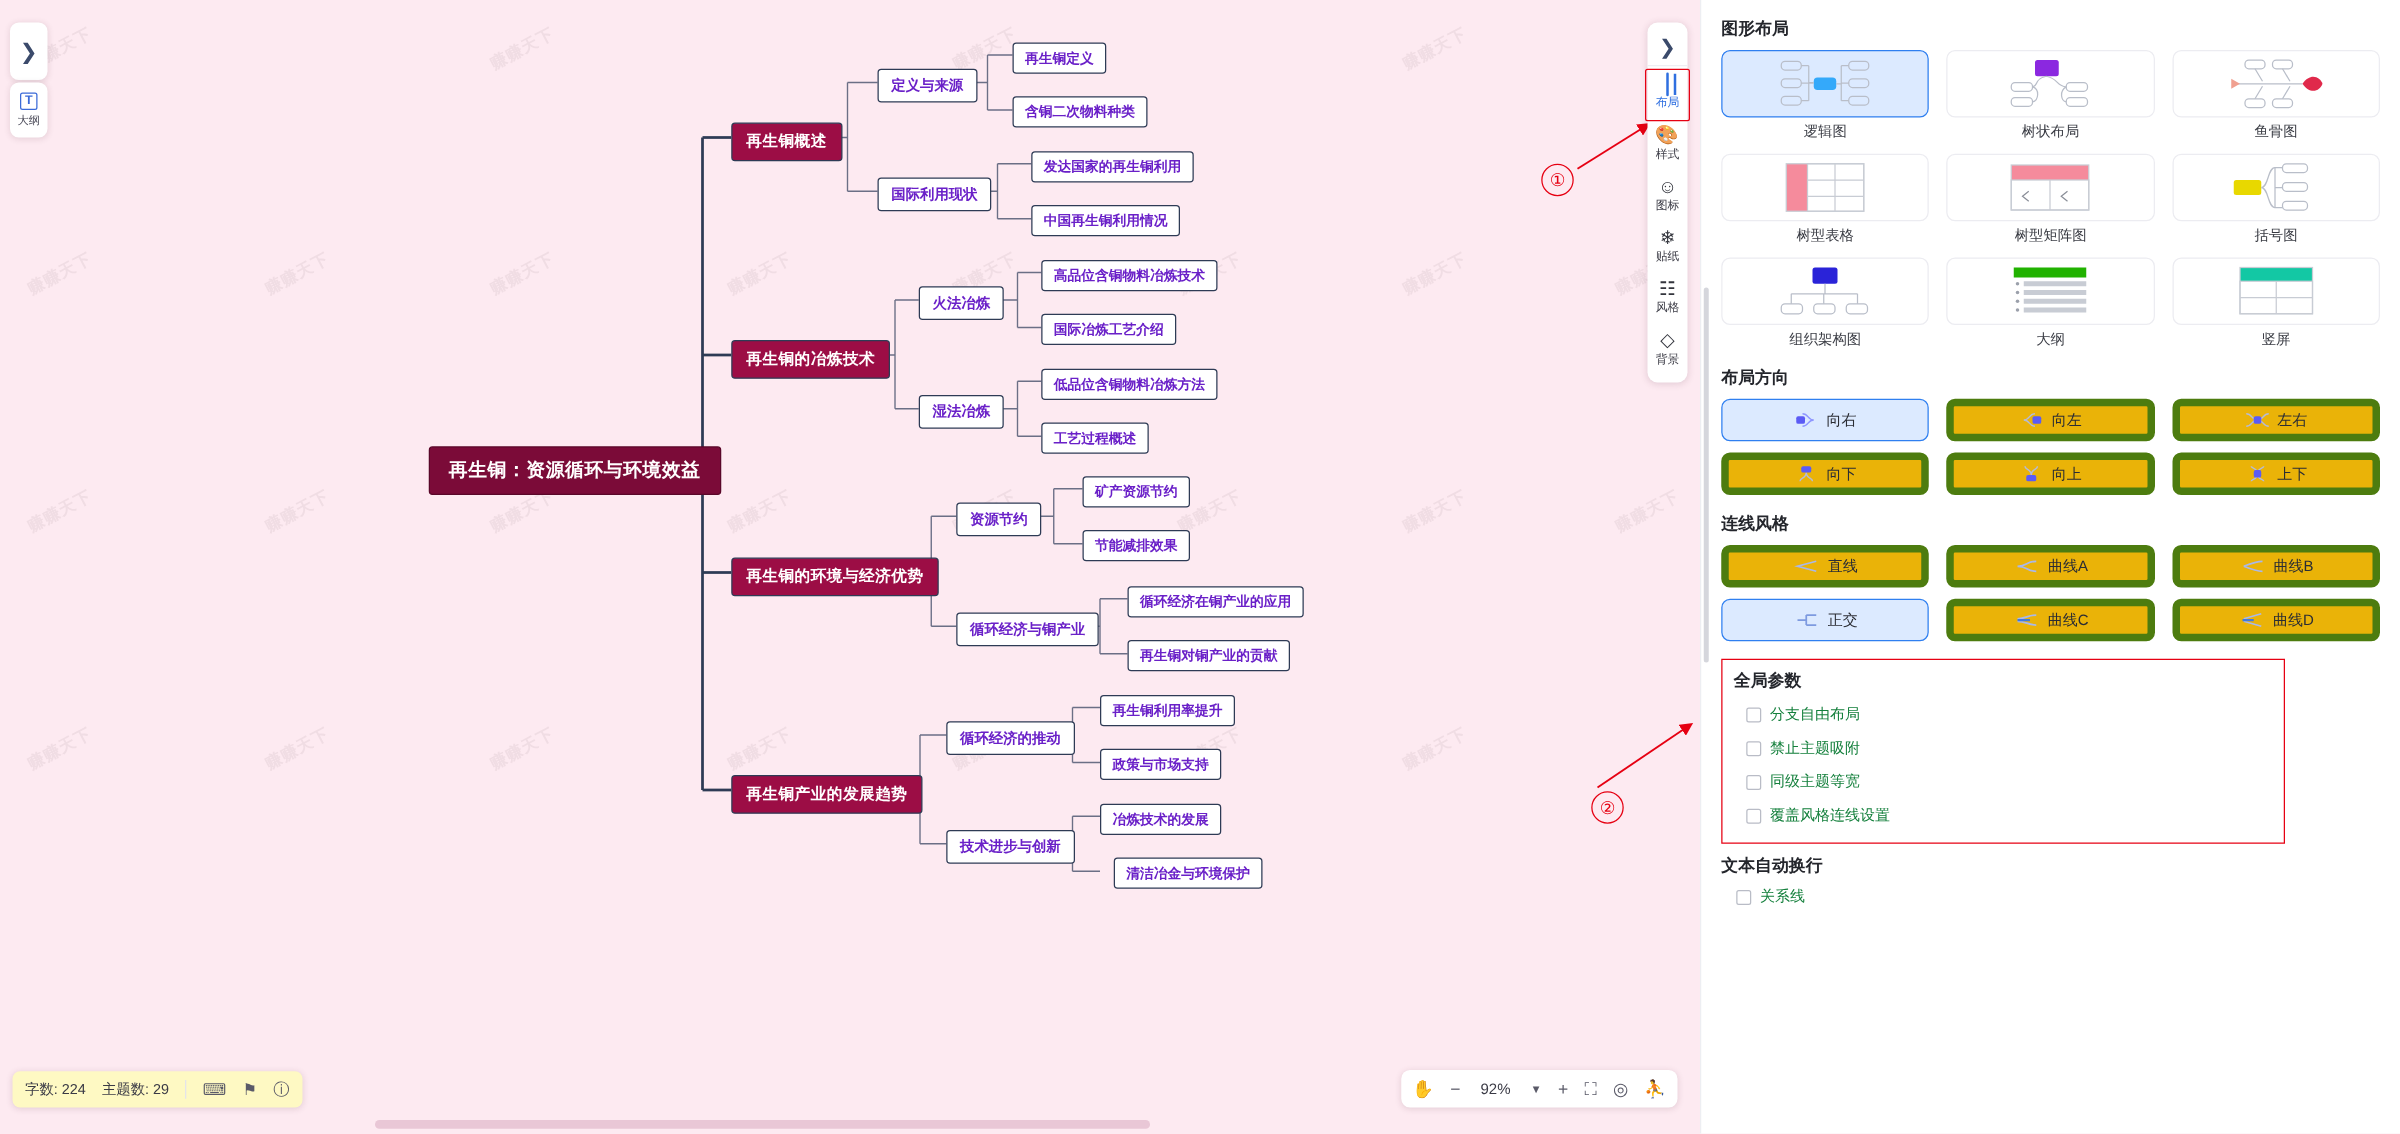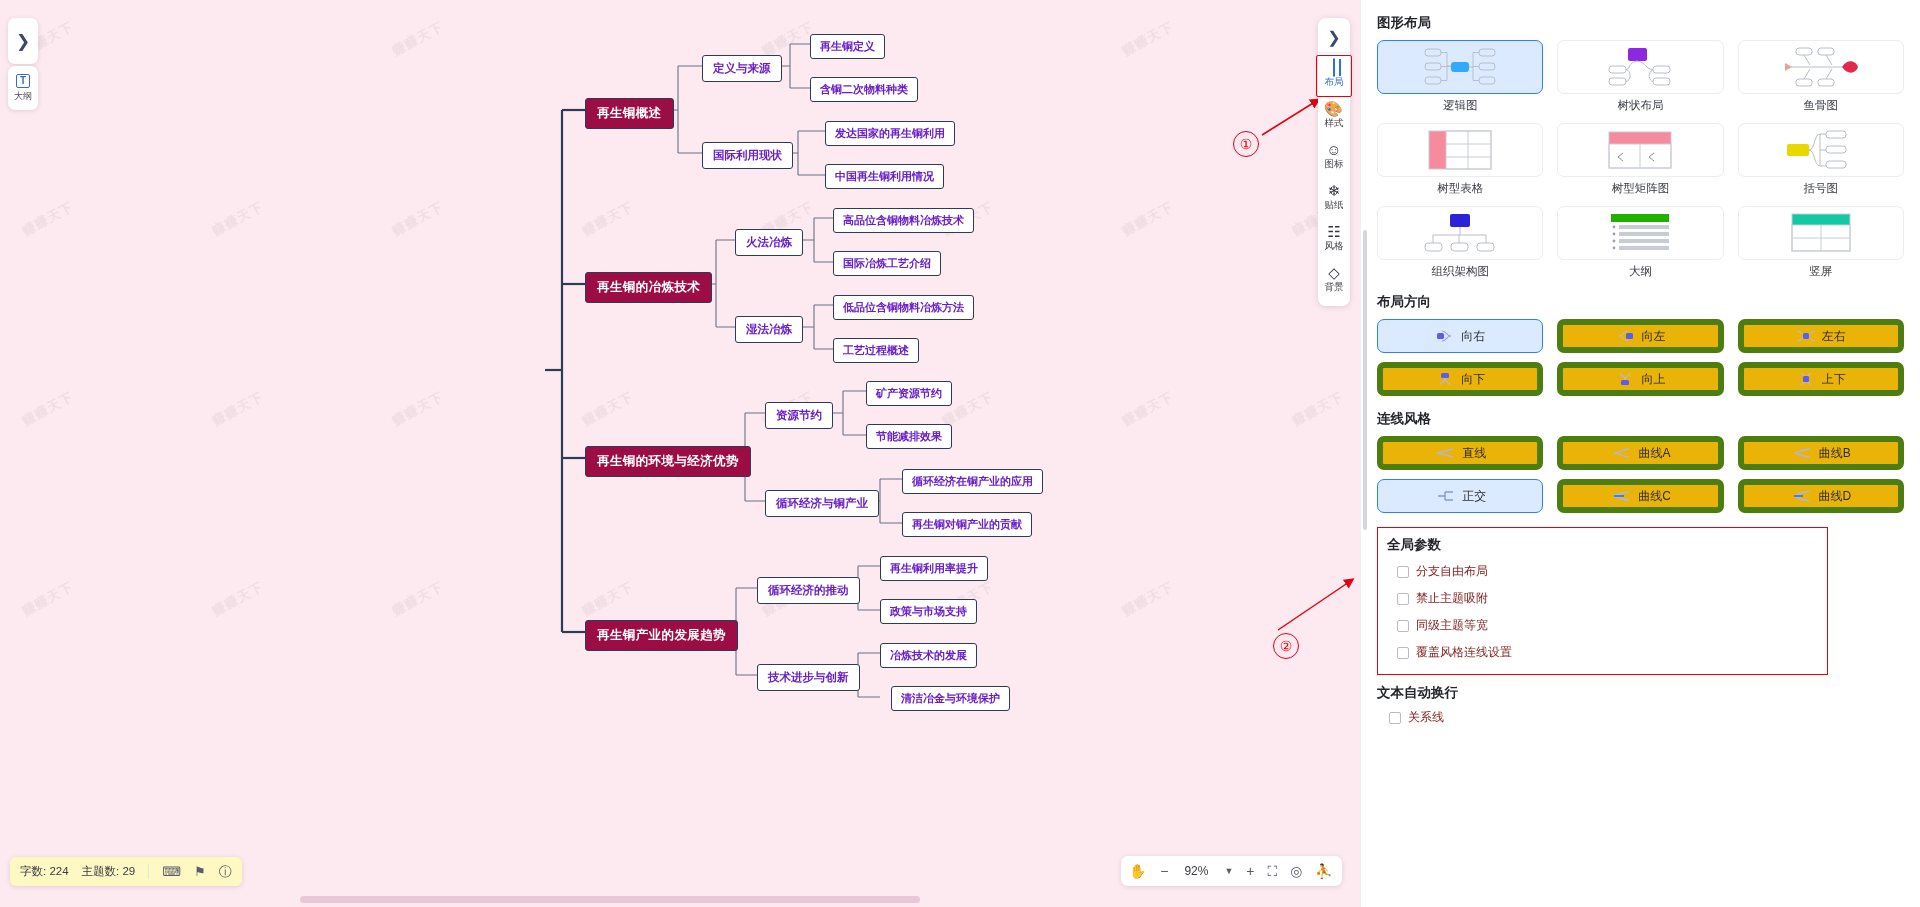--- a/index.html
+++ b/index.html
@@ -162,21 +162,21 @@
   #global-box { position: relative; margin-top: 14px; padding: 7px 8px 9px 8px; }
   #global-hl {
     position: absolute; left: 0; top: 0; right: 76px; bottom: 0;
     border: 1.6px solid #e60012; pointer-events: none;
   }
   .chk-row { display: flex; align-items: center; gap: 7px; padding: 5px 0 5px 12px; }
   .chk {
     width: 12px; height: 12px; border: 1.2px solid #b9bcc6; border-radius: 2px; background: #fff;
     flex: 0 0 auto;
   }
-  .chk-lbl { font-size: 12px; color: #7f1d1d; }
+  .chk-lbl { font-size: 12px; color: #15803d; }
   .sec-title.sub { margin: 9px 0 2px; }
 
   
   #panel-scroll {
     position: absolute; left: 2px; top: 230px; width: 4px; height: 300px;
     background: #d5d6dc; border-radius: 3px;
   }
 </style>
 </head>
 <body>
@@ -248,20 +248,21 @@
         <path d="M725,458 H745 M745,413 V501 M745,413 H765 M745,501 H765"></path>
         <path d="M825,413 H843 M843,391 V435 M843,391 H866 M843,435 H866"></path>
         <path d="M862,501 H880 M880,479 V523 M880,479 H902 M880,523 H902"></path>
 
         <path d="M717,632 H736 M736,588 V675 M736,588 H757 M736,675 H757"></path>
         <path d="M840,588 H858 M858,566 V610 M858,566 H880 M858,610 H880"></path>
         <path d="M840,675 H858 M858,653 V697 M858,653 H880 M858,697 H880"></path>
       </g>
     </svg>
 
+    <div class="node root" style="left:343px; top:357px;">再生铜：资源循环与环境效益</div>
 
     <div class="node l1" style="left:585px; top:98px;">再生铜概述</div>
     <div class="node l2" style="left:702px; top:55px;">定义与来源</div>
     <div class="node l3" style="left:810px; top:34px;">再生铜定义</div>
     <div class="node l3" style="left:810px; top:77px;">含铜二次物料种类</div>
     <div class="node l2" style="left:702px; top:142px;">国际利用现状</div>
     <div class="node l3" style="left:825px; top:121px;">发达国家的再生铜利用</div>
     <div class="node l3" style="left:825px; top:164px;">中国再生铜利用情况</div>
 
     <div class="node l1" style="left:585px; top:272px;">再生铜的冶炼技术</div>

